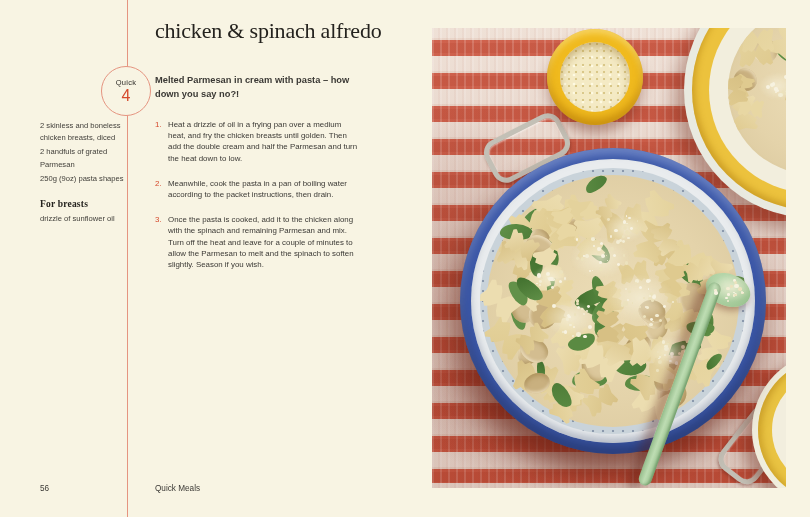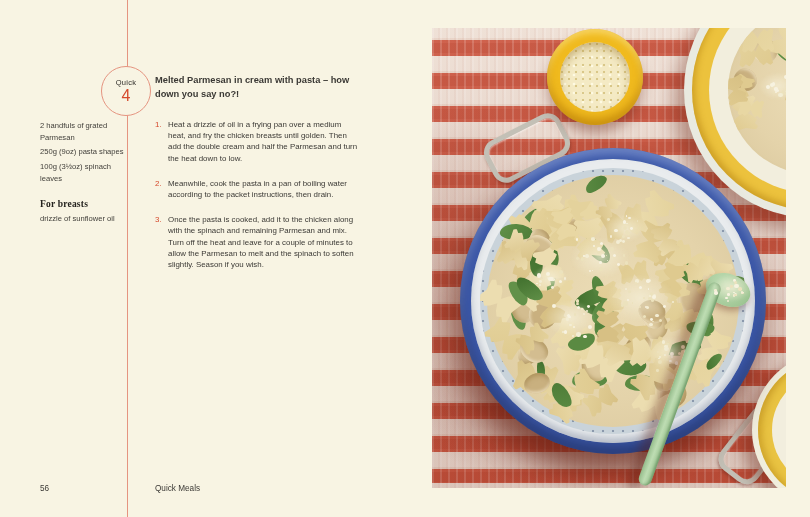--- a/index.html
+++ b/index.html
@@ -107,27 +107,28 @@
 
 <div class="spread">
 
   <div class="vrule"></div>
 
   <div class="serves-badge">
     <span class="serves-label">Quick</span>
     <span class="serves-num">4</span>
   </div>
 
+  <h1 class="title">chicken &amp; spinach alfredo</h1>
 
   <p class="intro">Melted Parmesan in cream with pasta – how down you say no?!</p>
 
   <div class="ingredients">
+    <p>2 skinless and boneless chicken breasts, diced</p>
     <p>2 handfuls of grated Parmesan</p>
     <p>250g (9oz) pasta shapes</p>
-    <p>100g (3½oz) spinach leaves</p>
     <p class="forcooking-label">For breasts</p>
     <p>drizzle of sunflower oil</p>
   </div>
 
   <ol class="steps">
     <li>
       <span class="stepnum">1.</span>
       <span class="steptext">Heat a drizzle of oil in a frying pan over a medium heat, and fry the chicken breasts until golden. Then add the double cream and half the Parmesan and turn the heat down to low.</span>
     </li>
     <li>

